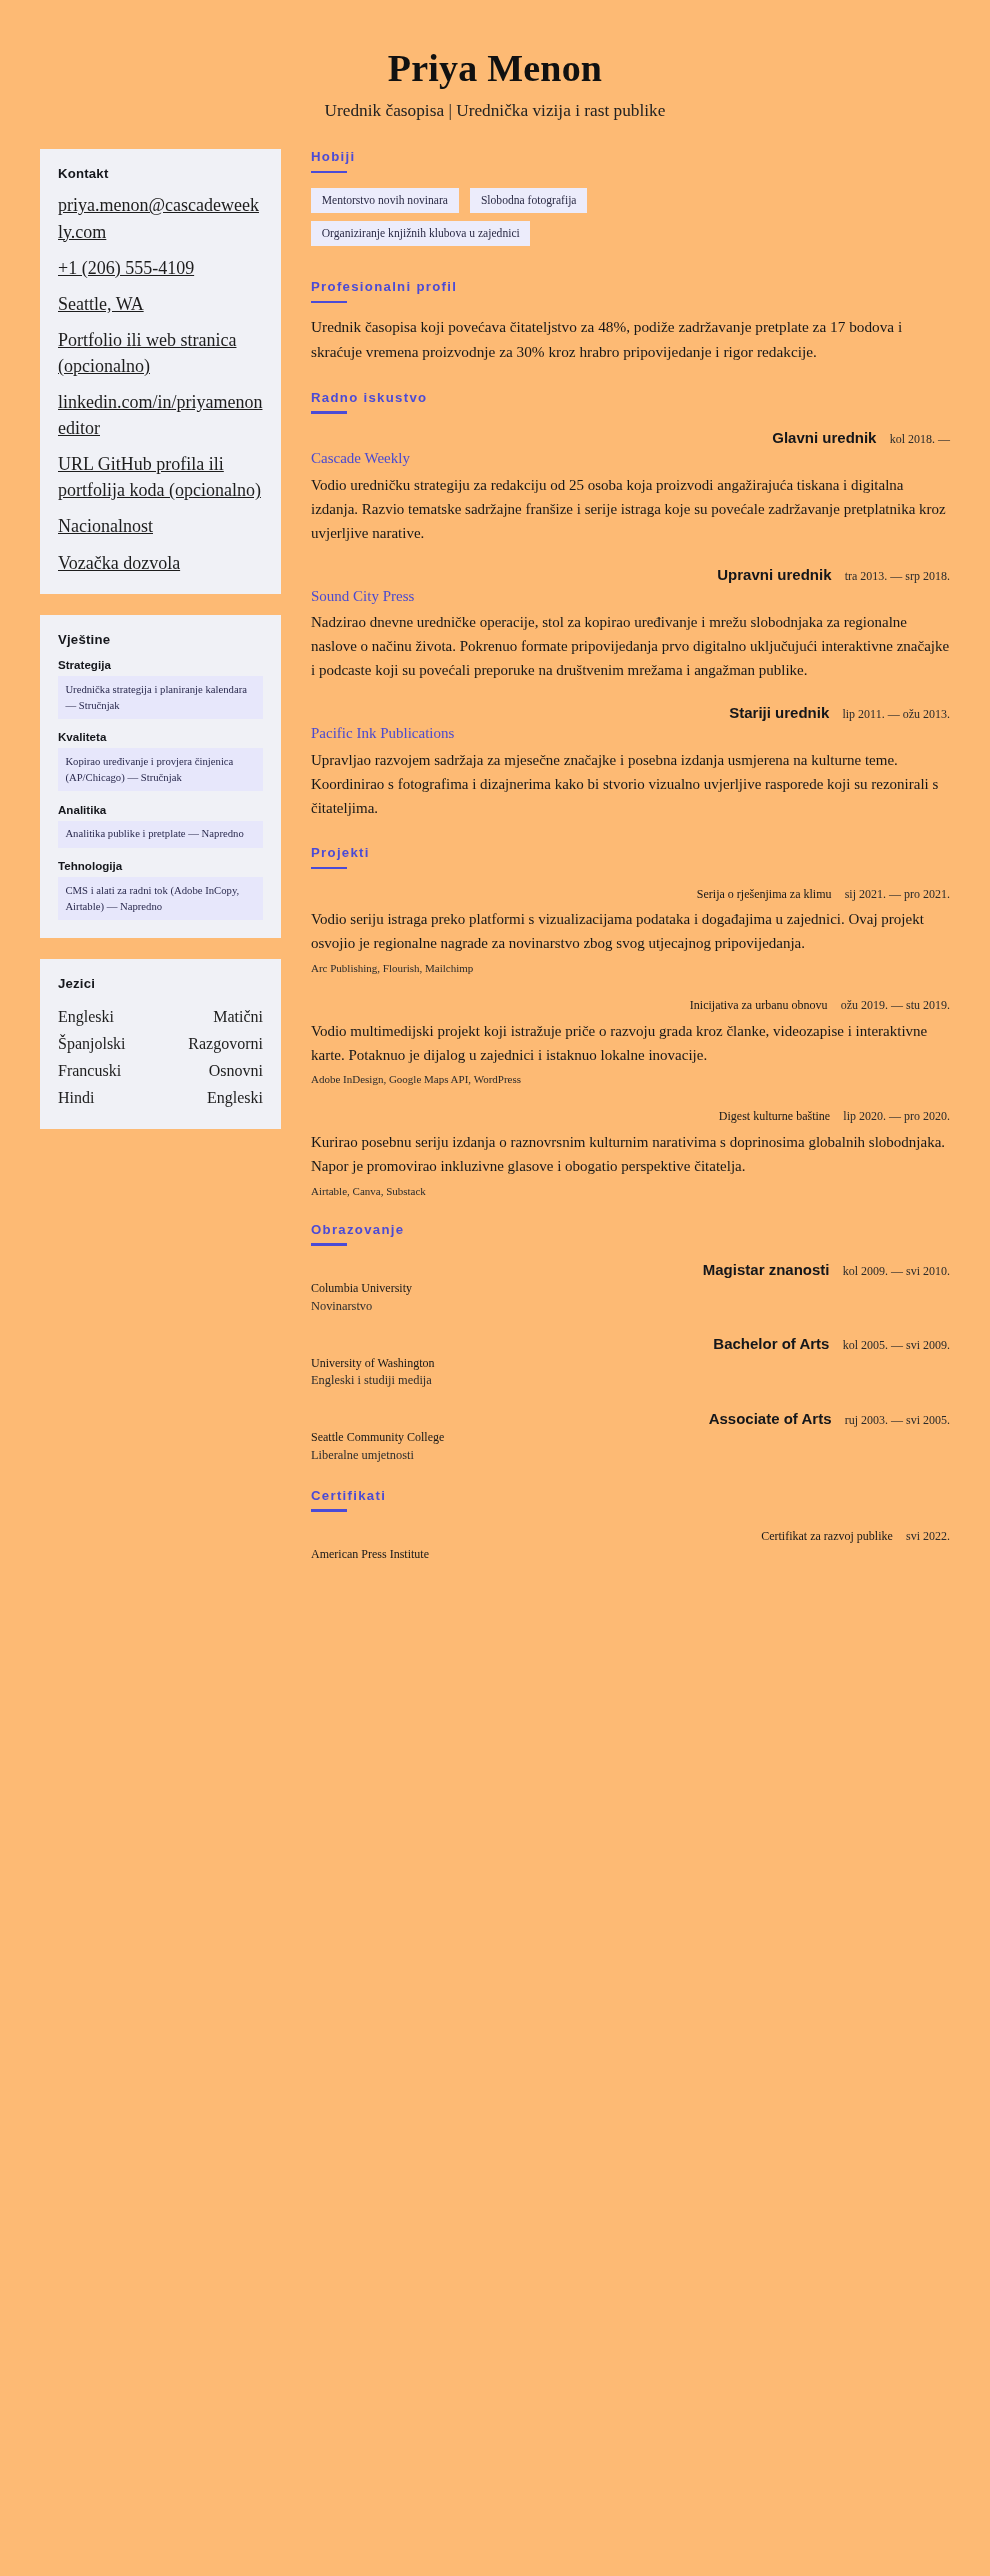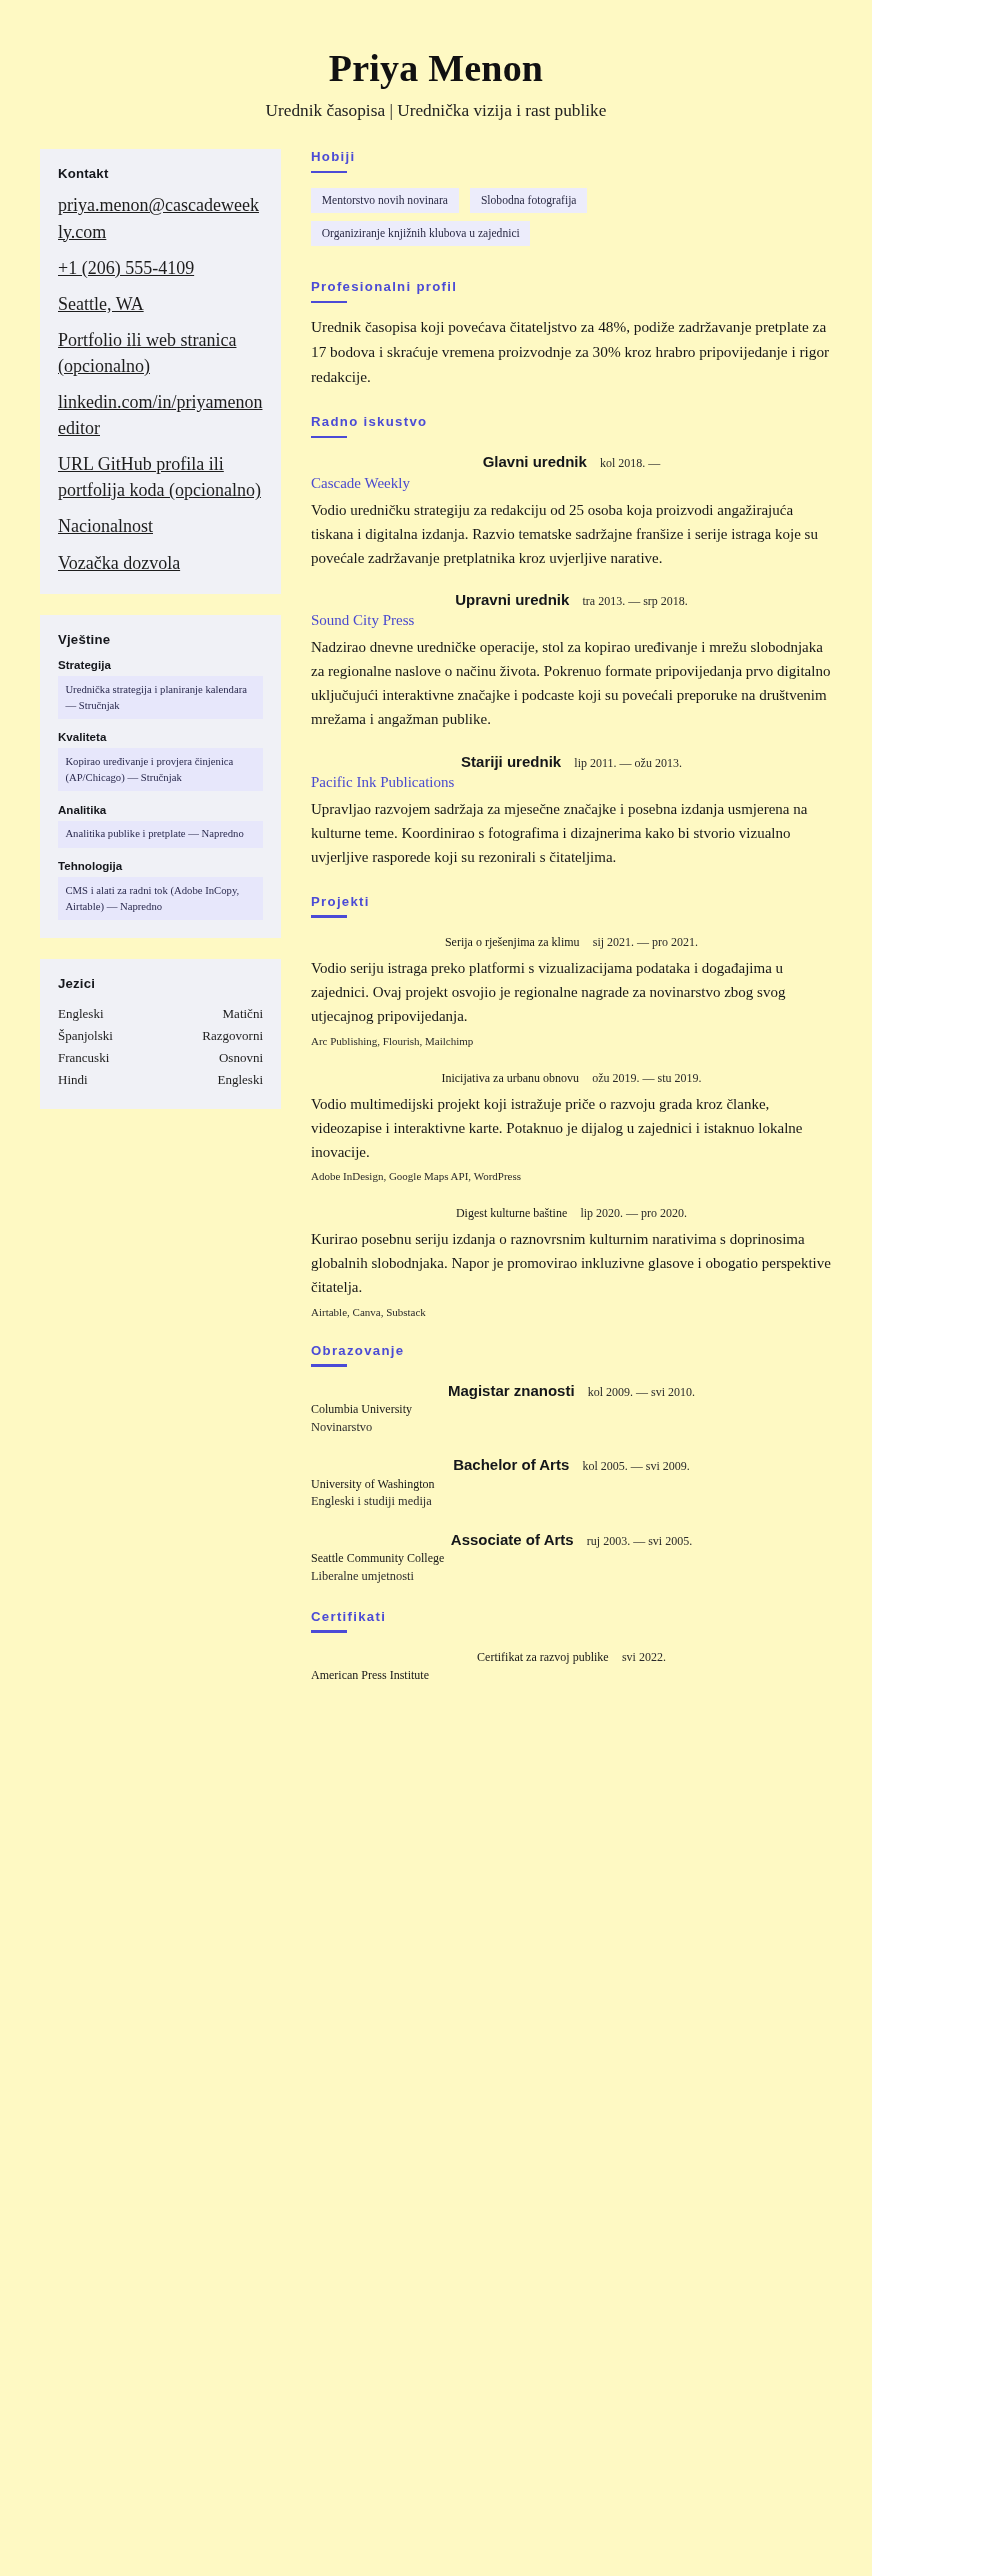--- a/index.html
+++ b/index.html
@@ -4,25 +4,25 @@
 <style>
   html,body{margin:0;padding:0;}
   body{
     width:990px;
     background:#ffffff;
     font-family:"Liberation Serif", serif;
     color:#1a1a1a;
     -webkit-font-smoothing:antialiased;
   }
   .page{
-    width:872px;
+    width:990px;
     min-height:2576px;
     box-sizing:border-box;
     padding:33px 40px 33px 40px;
-    background:#fef9c3;
+    background:#fdba74;
   }
   
   .hdr{text-align:center;margin:15px 0 5px 0;}
   .hdr .name{
     font-family:"Liberation Serif", serif;
     font-weight:bold;
     font-size:38px;
     letter-spacing:0.2px;
     color:#111;
     line-height:1.1;
@@ -91,21 +91,21 @@
     font-size:10.7px;
     line-height:1.45;
     padding:5.8px 7.4px;
     box-sizing:border-box;
     font-family:"Liberation Serif", serif;
   }
 
   .lang-row{
     display:flex;
     justify-content:space-between;
-    font-size:13px;
+    font-size:16px;
     line-height:1.7;
     color:#1d1d1d;
     font-family:Liberation Serif, serif;
   }
 
   
   .sec{margin-bottom:25px;}
   .sec-title{
     font-family:"Liberation Sans", sans-serif;
     font-weight:bold;
@@ -136,21 +136,21 @@
     font-size:15.3px;
     line-height:1.62;
     color:#171717;
     margin-top:-3.3px;
   }
 
   .entry{margin-bottom:21.5px;}
   .entry:last-child{margin-bottom:0;}
   .entry-head{
     display:flex;
-    justify-content:center;
+    justify-content:flex-end;
     align-items:baseline;
   }
   .entry-title{
     font-family:"Liberation Sans", sans-serif;
     font-weight:bold;
     font-size:15px;
     color:#14161a;
   }
   .entry-date{
     font-size:12px;

